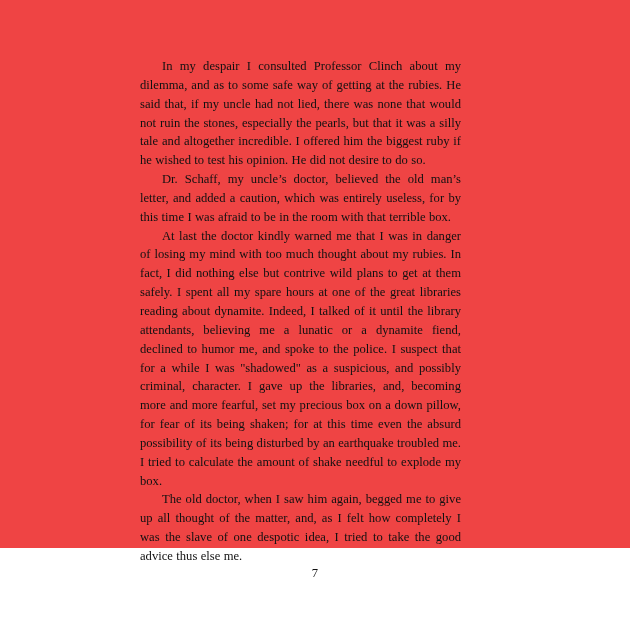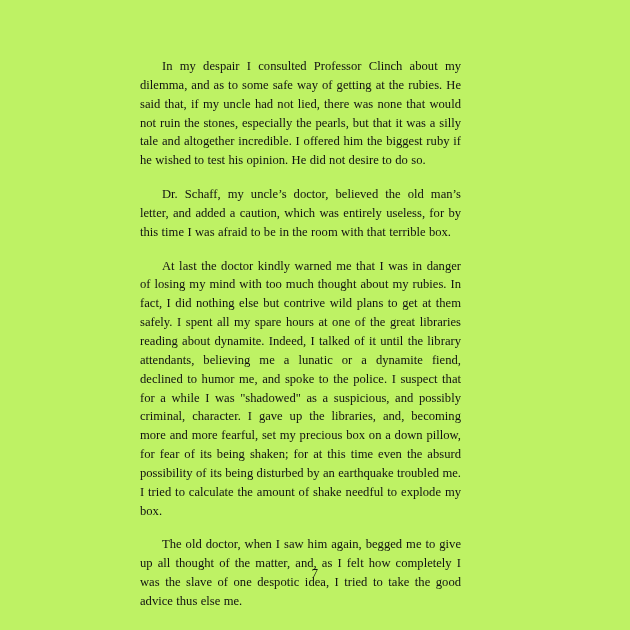--- a/index.html
+++ b/index.html
@@ -11,22 +11,22 @@
     width: 630px;
     height: 630px;
     overflow: hidden;
     font-family: "Liberation Serif", "DejaVu Serif", serif;
     color: #111111;
     -webkit-font-smoothing: antialiased;
   }
   .page {
     position: relative;
     width: 630px;
-    height: 630px;
-    background: #bef264;
+    height: 548px;
+    background: #ef4444;
     box-sizing: border-box;
   }
   .text-block {
     position: absolute;
     left: 140px;
     top: 57px;
     width: 321px;
   }
   .para {
     margin: 0;
@@ -34,21 +34,21 @@
     text-justify: inter-word;
     text-indent: 22px;
     font-size: 12.6px;
     line-height: 18.85px;
     letter-spacing: 0.01px;
     word-spacing: 0.2px;
     hyphens: none;
     -webkit-hyphens: none;
   }
   .para + .para {
-    margin-top: 15px;
+    margin-top: 0;
   }
   .folio {
     position: absolute;
     left: 0;
     right: 0;
     top: 565px;
     text-align: center;
     font-size: 12.6px;
     line-height: 16px;
     color: #111111;

